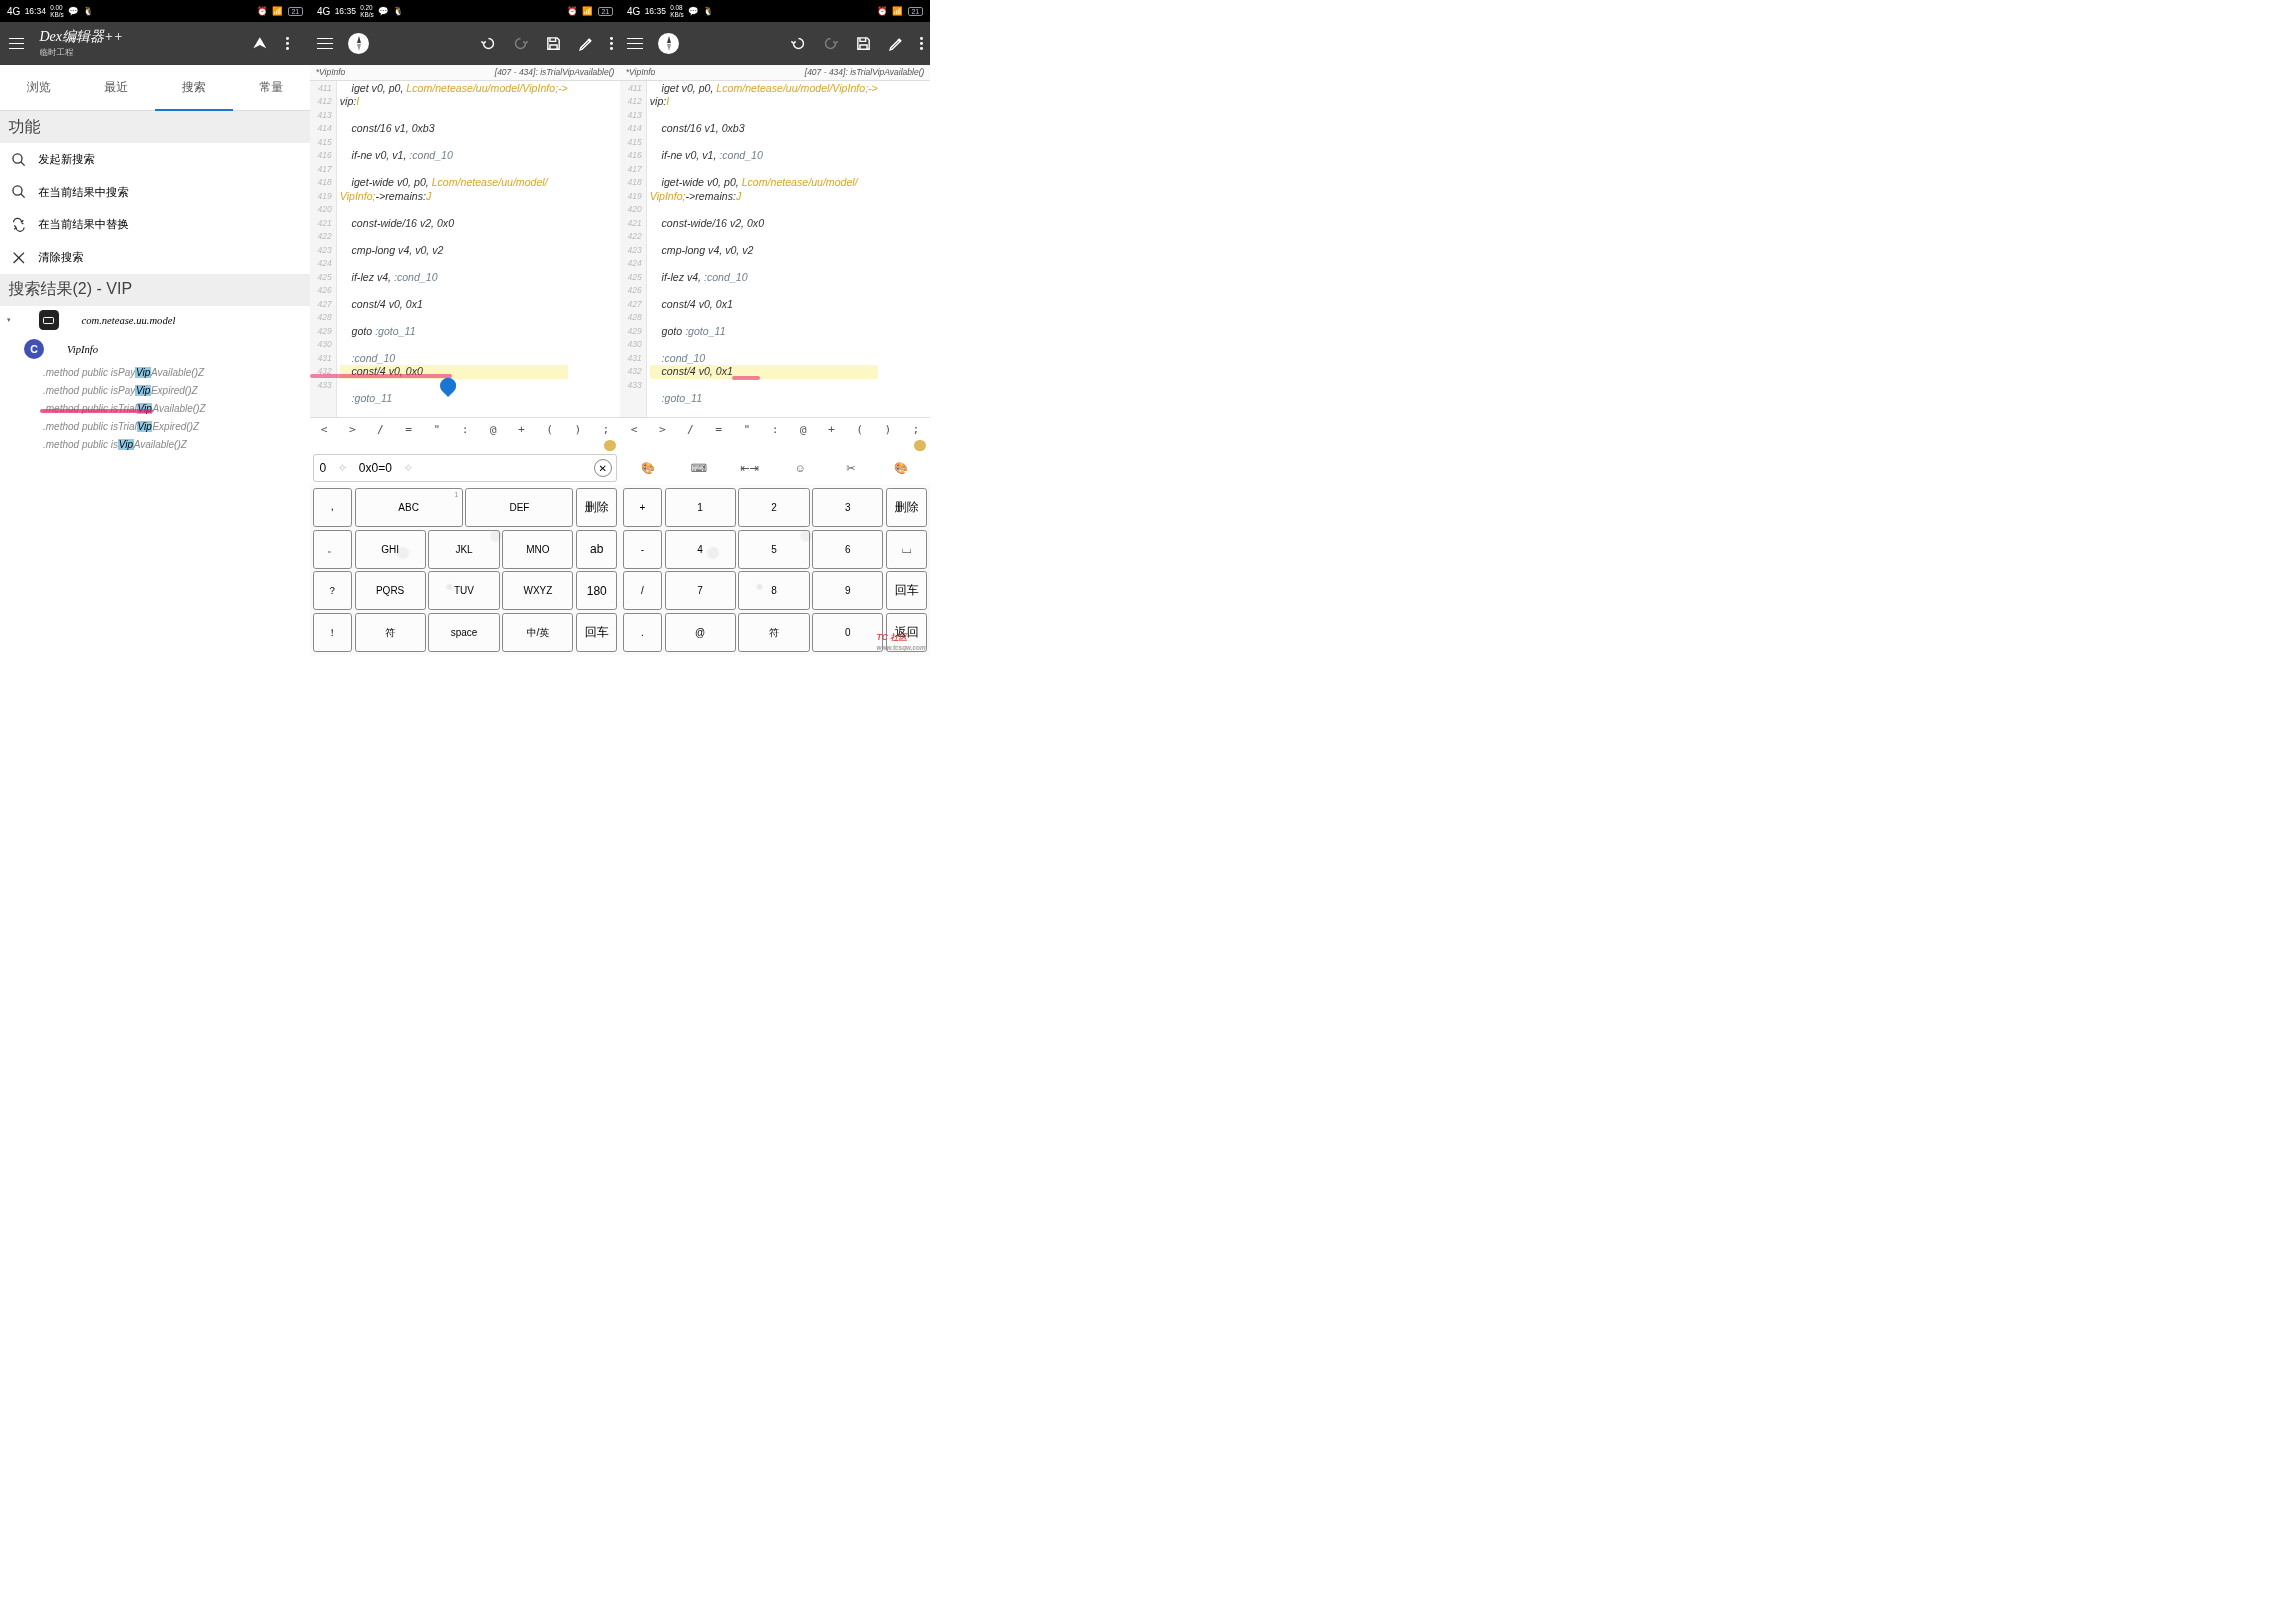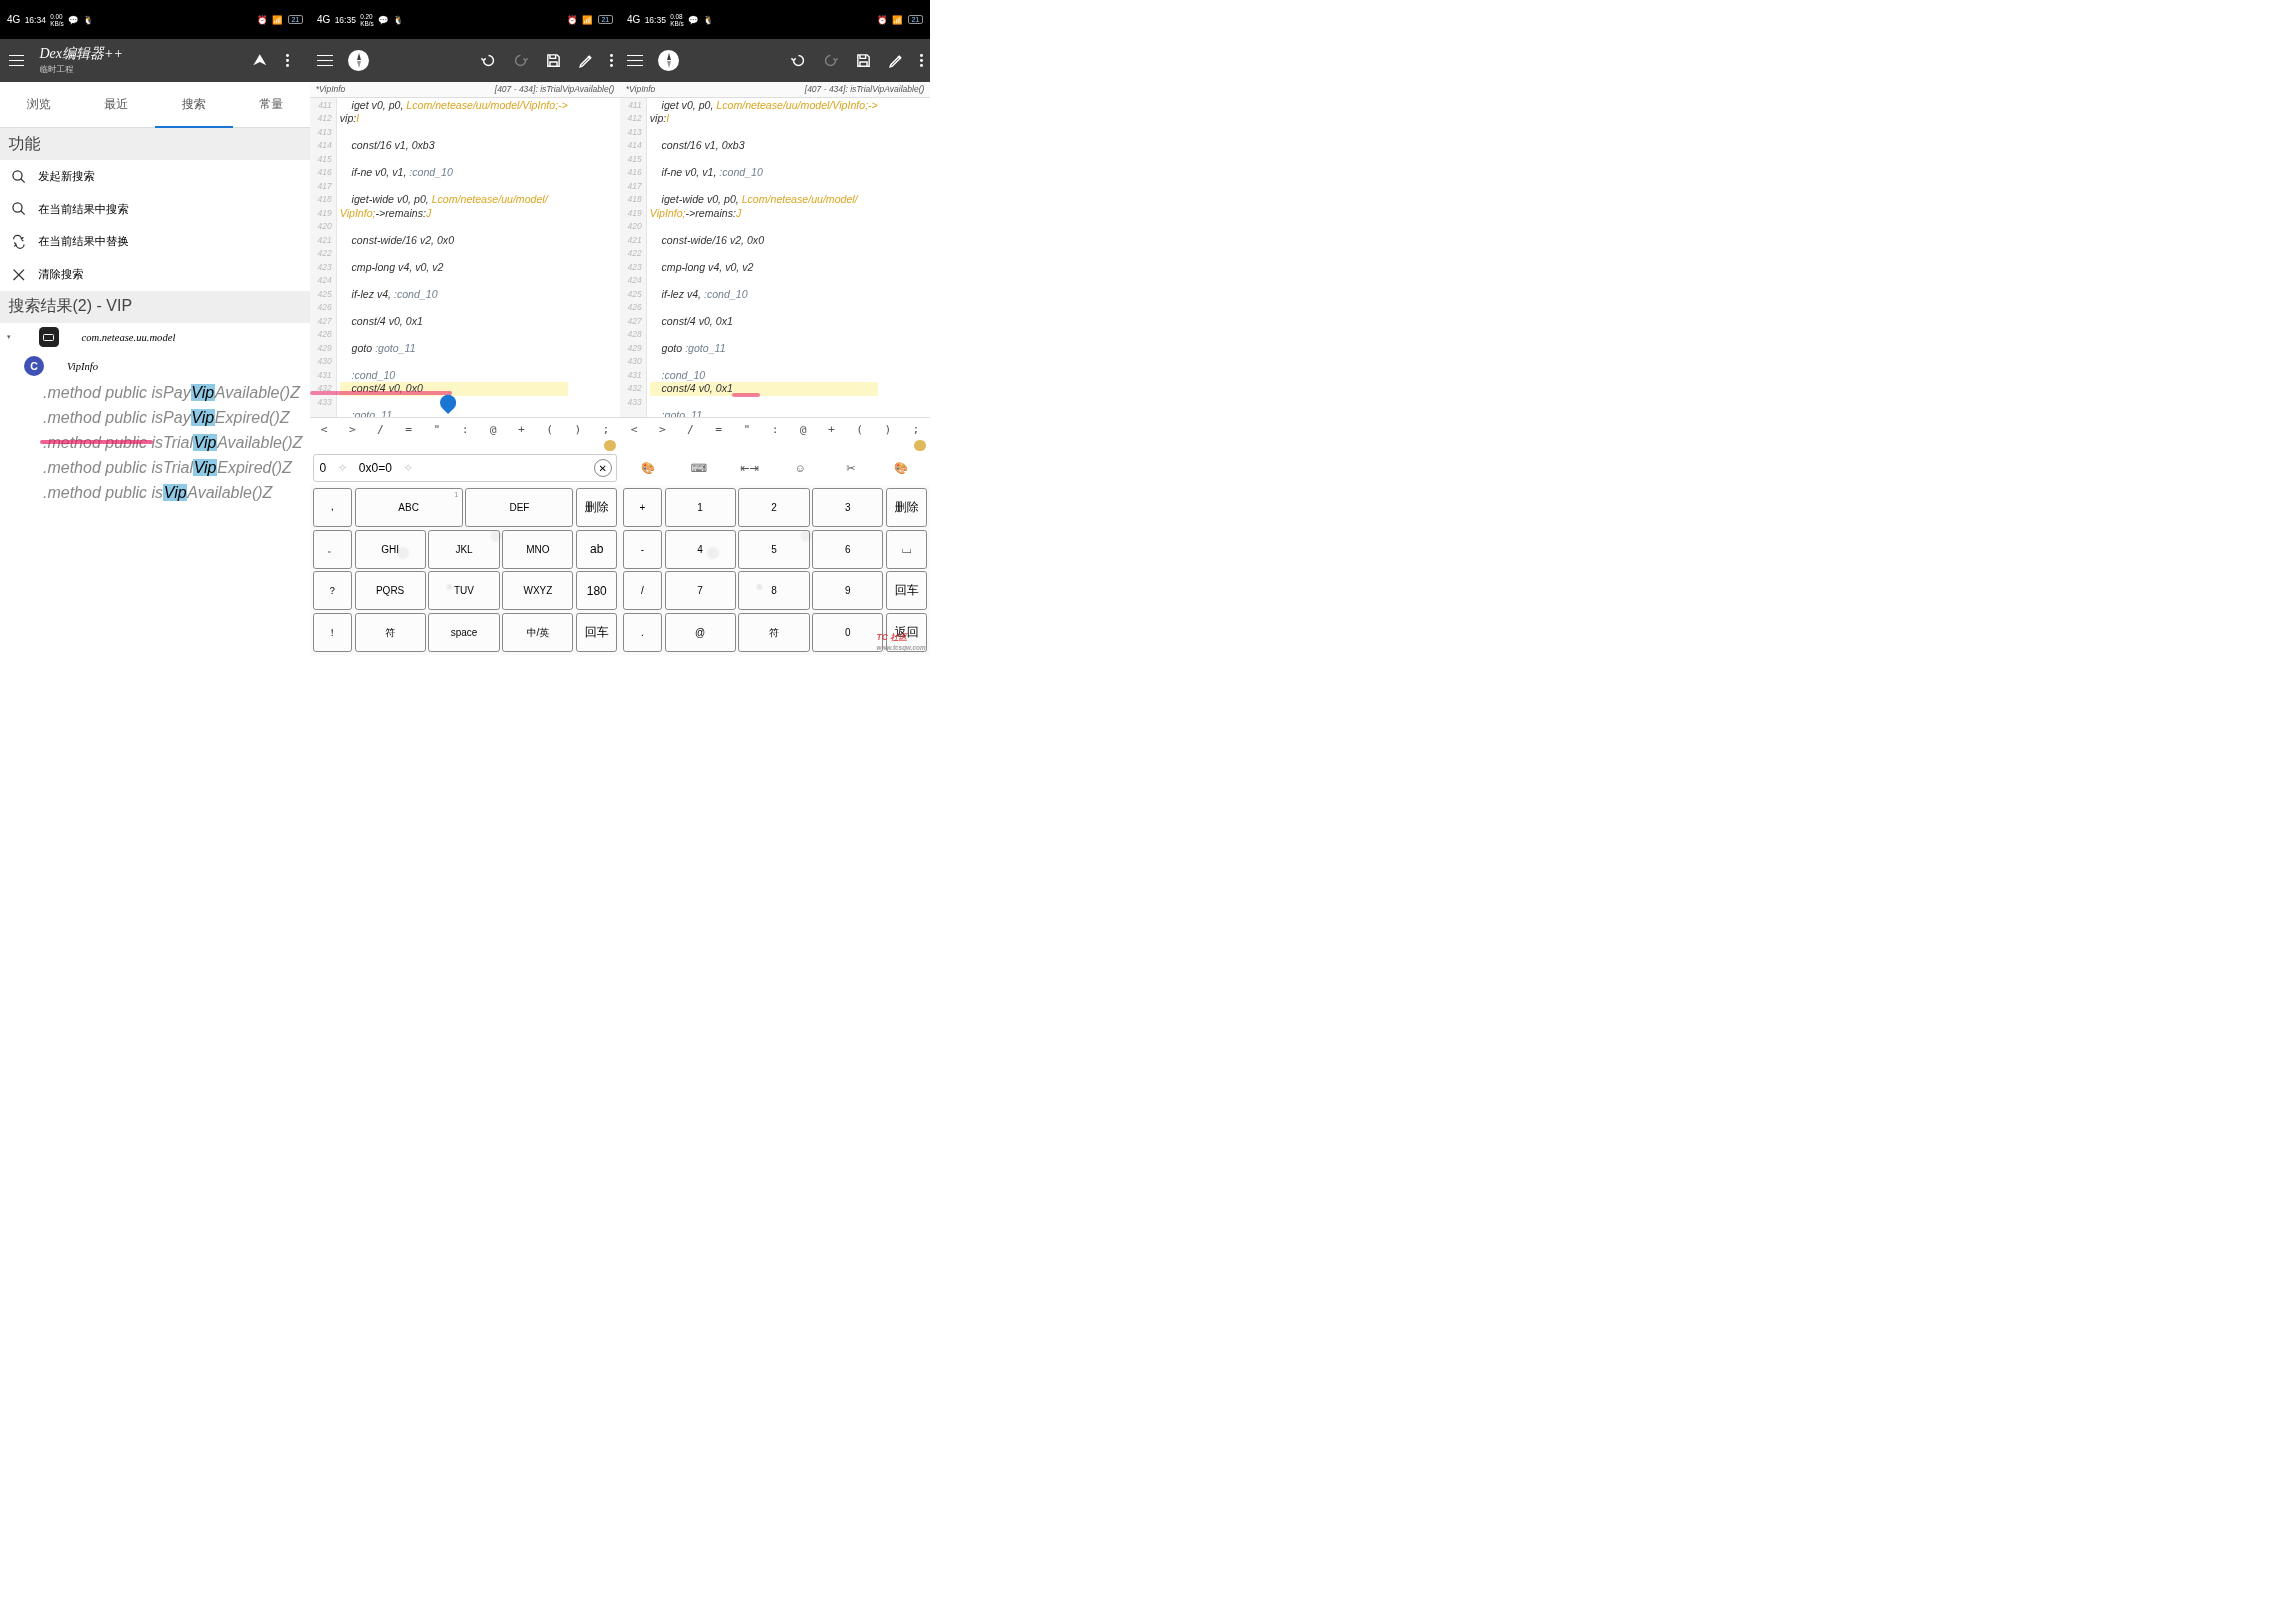--- a/index.html
+++ b/index.html
@@ -3,21 +3,21 @@
 <meta charset="utf-8">
 <style>
 * { margin: 0; padding: 0; box-sizing: border-box; font-family: 'Segoe UI', sans-serif; }
 body { width: 931px; height: 655px; display: flex; background: #fff; overflow: hidden; }
 .pane { display: flex; flex-direction: column; position: relative; }
 .pane-a { width: 310px; }
 .pane-b { width: 310px; }
 .pane-c { width: 310px; }
 
 
-.status-bar { height: 39px; background: #000; color: #fff; display: flex; align-items: center; justify-content: space-between; padding: 4px 7px; font-size: 8.5px; font-family: monospace; }
+.status-bar { height: 22px; background: #000; color: #fff; display: flex; align-items: center; justify-content: space-between; padding: 4px 7px; font-size: 8.5px; font-family: monospace; }
 .status-left, .status-right { display: flex; align-items: center; gap: 4.3px; }
 .status-left .net { font-size: 10px; }
 .battery { border: 0.7px solid #999; border-radius: 2.1px; padding: 0 2.8px; font-size: 7px; color: #8cf; }
 
 
 .toolbar-dark { height: 43px; background: #3d3d3d; display: flex; align-items: center; padding: 0 8.5px; color: #fff; }
 .toolbar-dark .burger { width: 17px; margin-right: 14px; cursor: pointer; }
 .burger-lines { display: flex; flex-direction: column; gap: 3.5px; }
 .burger-lines span { display: block; width: 15.6px; height: 1.4px; background: #fff; }
 .toolbar-title { flex: 1; }
@@ -40,21 +40,21 @@
 .action-item { display: flex; align-items: center; padding: 8.5px 10px; gap: 11.3px; cursor: pointer; font-size: 11.3px; }
 .action-item .ic { width: 17px; display: flex; justify-content: center; }
 .action-item .ic svg { width: 15.6px; height: 15.6px; fill: #333; stroke: #333; }
 
 
 .tree-row { display: flex; align-items: center; padding: 4.3px 7px; gap: 23px; font-size: 10.6px; }
 .tree-arrow { width: 8.5px; font-size: 7px; color: #666; }
 .pkg-badge { width: 20px; height: 20px; background: #222; border-radius: 4.3px; display: flex; align-items: center; justify-content: center; }
 .pkg-badge span { width: 11.3px; height: 7px; border: 1.4px solid #fff; border-radius: 1.4px; }
 .class-badge { width: 20px; height: 20px; background: #3f51b5; border-radius: 50%; color: #fff; display: flex; align-items: center; justify-content: center; font-weight: bold; font-size: 10.6px; margin-left: 17px; }
-.method-row { padding: 3.5px 7px 3.5px 43px; font-family: Georgia, serif; font-style: italic; font-size: 16px; color: #888; }
+.method-row { padding: 3.5px 7px 3.5px 43px; font-family: Georgia, serif; font-style: italic; font-size: 10px; color: #888; }
 .method-row .hl { background: #8ecae6; color: #000; padding: 0 0.7px; }
 .method-circle { position: relative; }
 .method-circle::after { content: ''; position: absolute; left: 40px; top: 10px; width: 113px; height: 3.5px; background: rgba(233, 30, 99, 0.7); border-radius: 2.1px; }
 
 
 .editor-toolbar { height: 43px; background: #3d3d3d; display: flex; align-items: center; justify-content: space-between; padding: 0 7px; }
 .editor-toolbar .group { display: flex; align-items: center; gap: 15.6px; }
 .editor-toolbar svg, .editor-toolbar .ico { width: 17px; height: 17px; fill: #fff; color: #fff; }
 .ico-disabled { opacity: 0.35; }
 .compass { width: 21px; height: 21px; border-radius: 50%; background: #fff; display: flex; align-items: center; justify-content: center; position: relative; }

